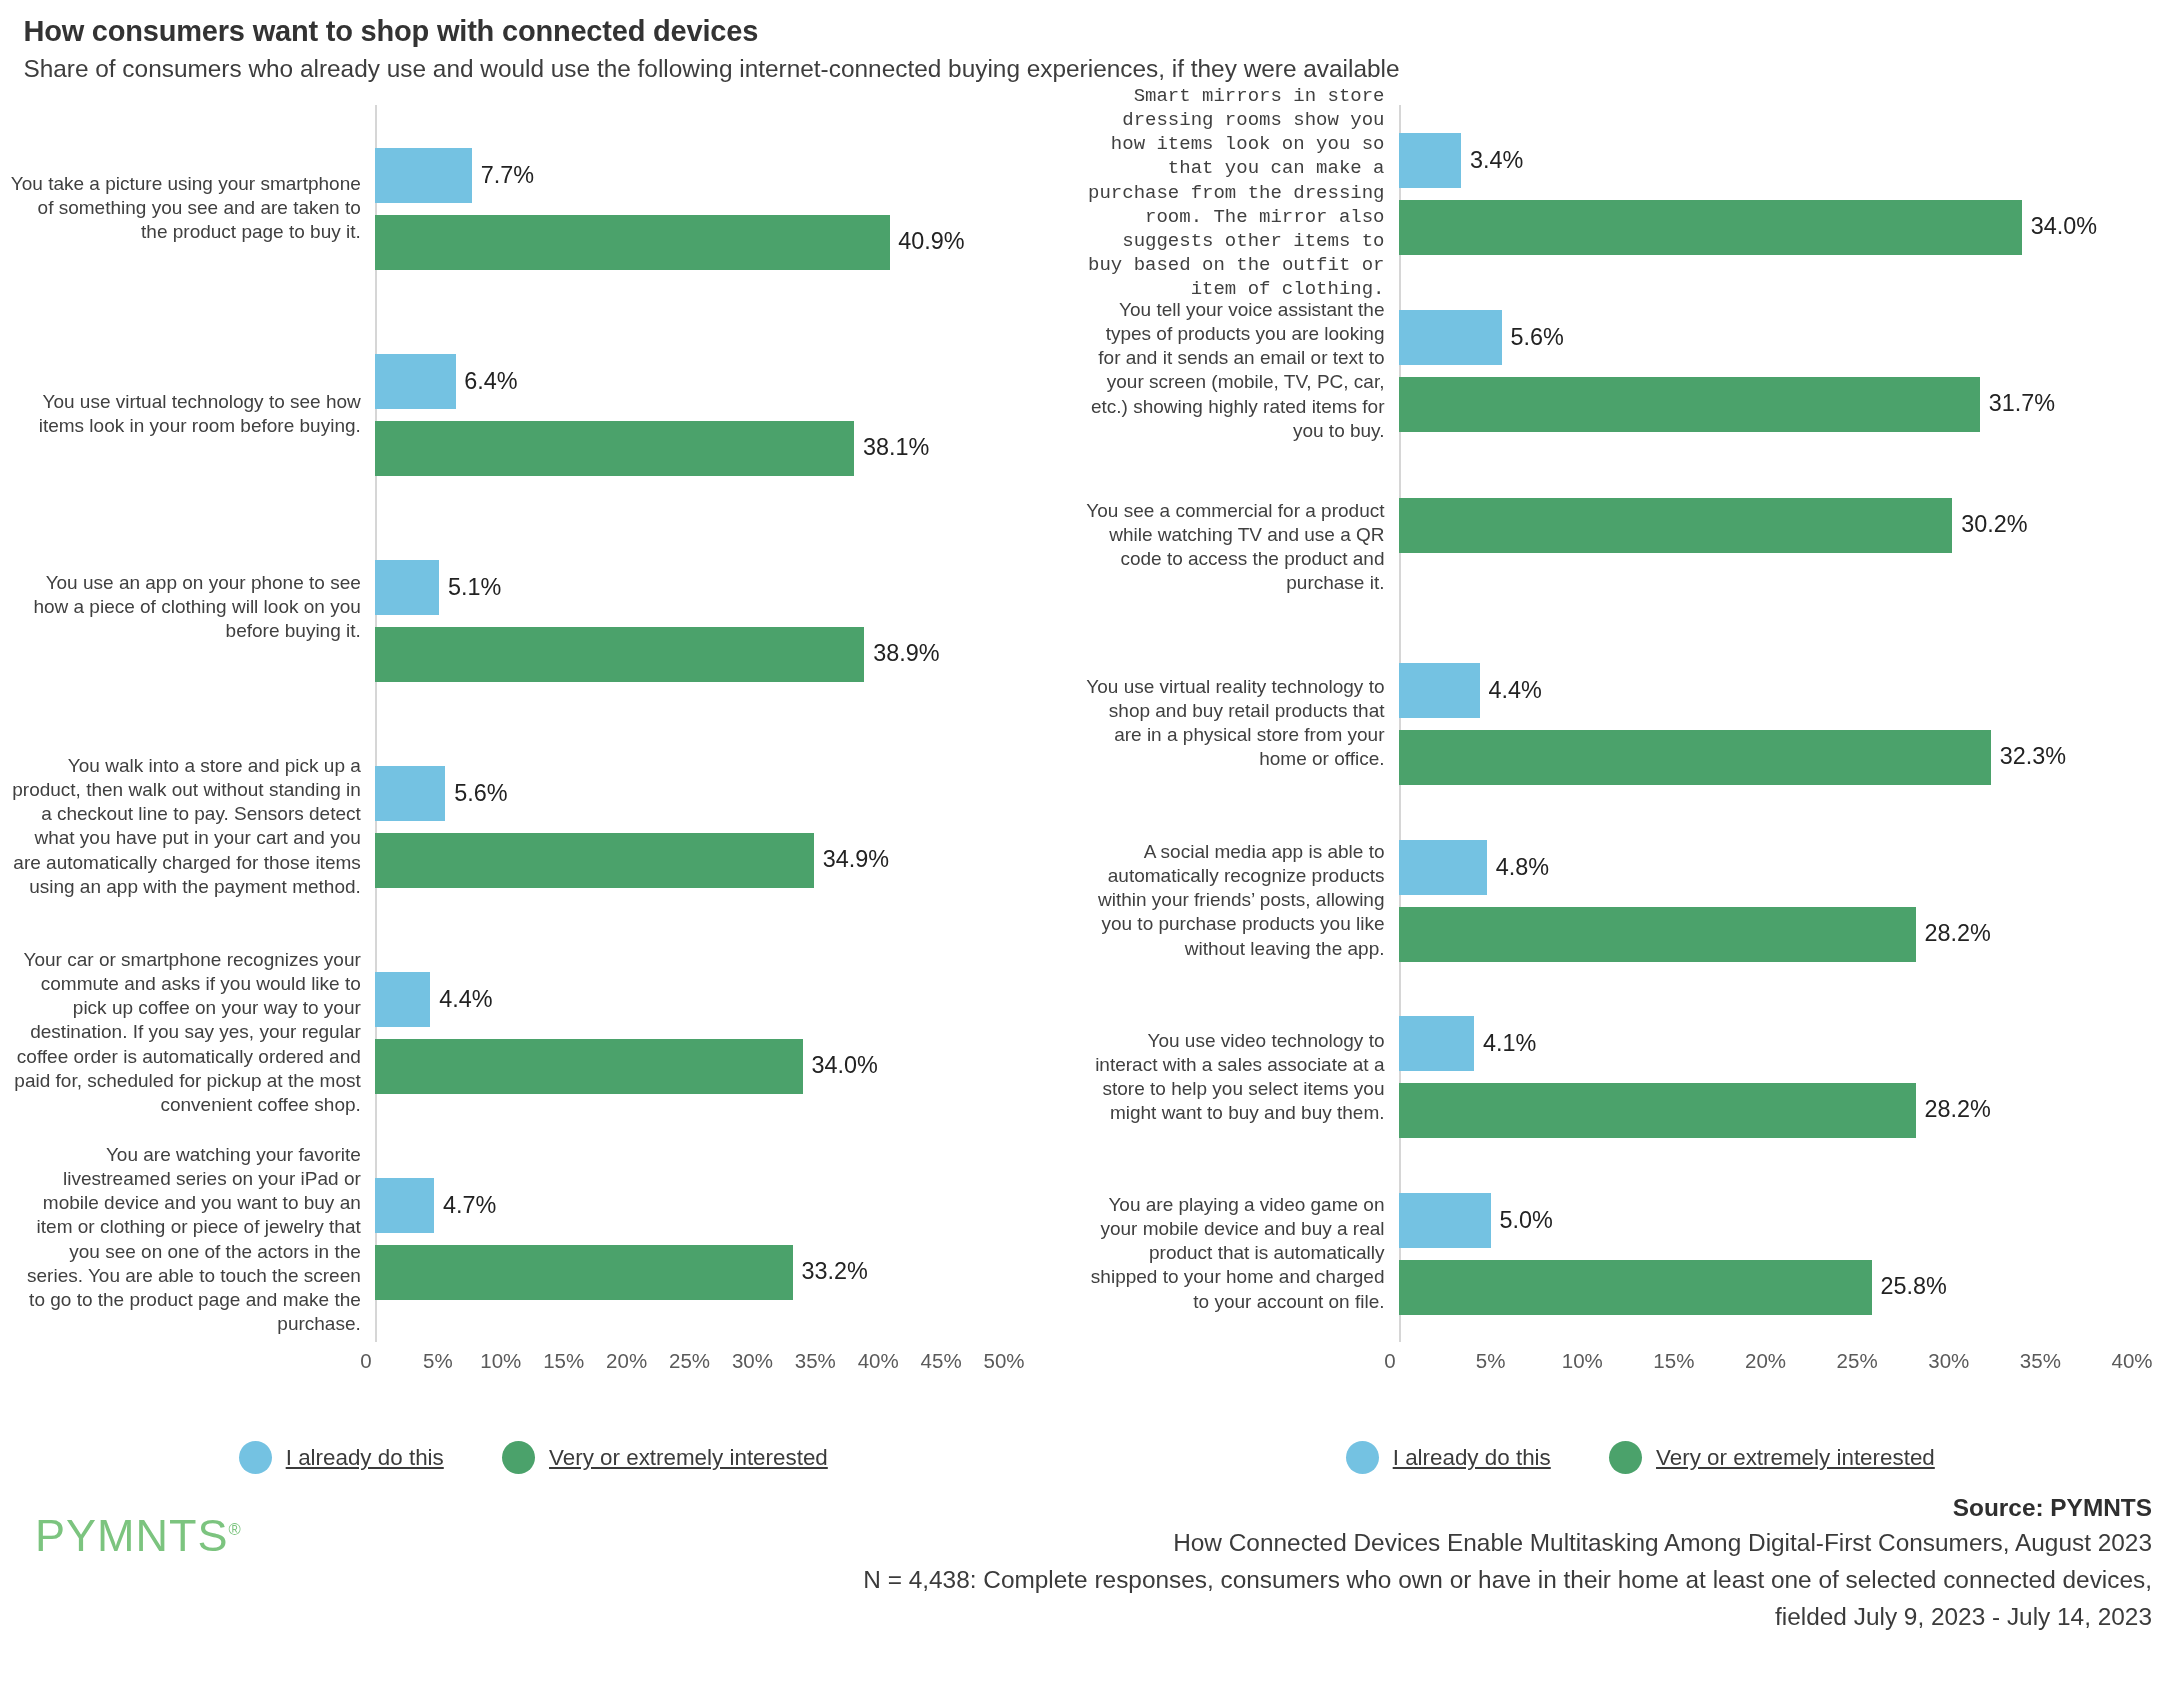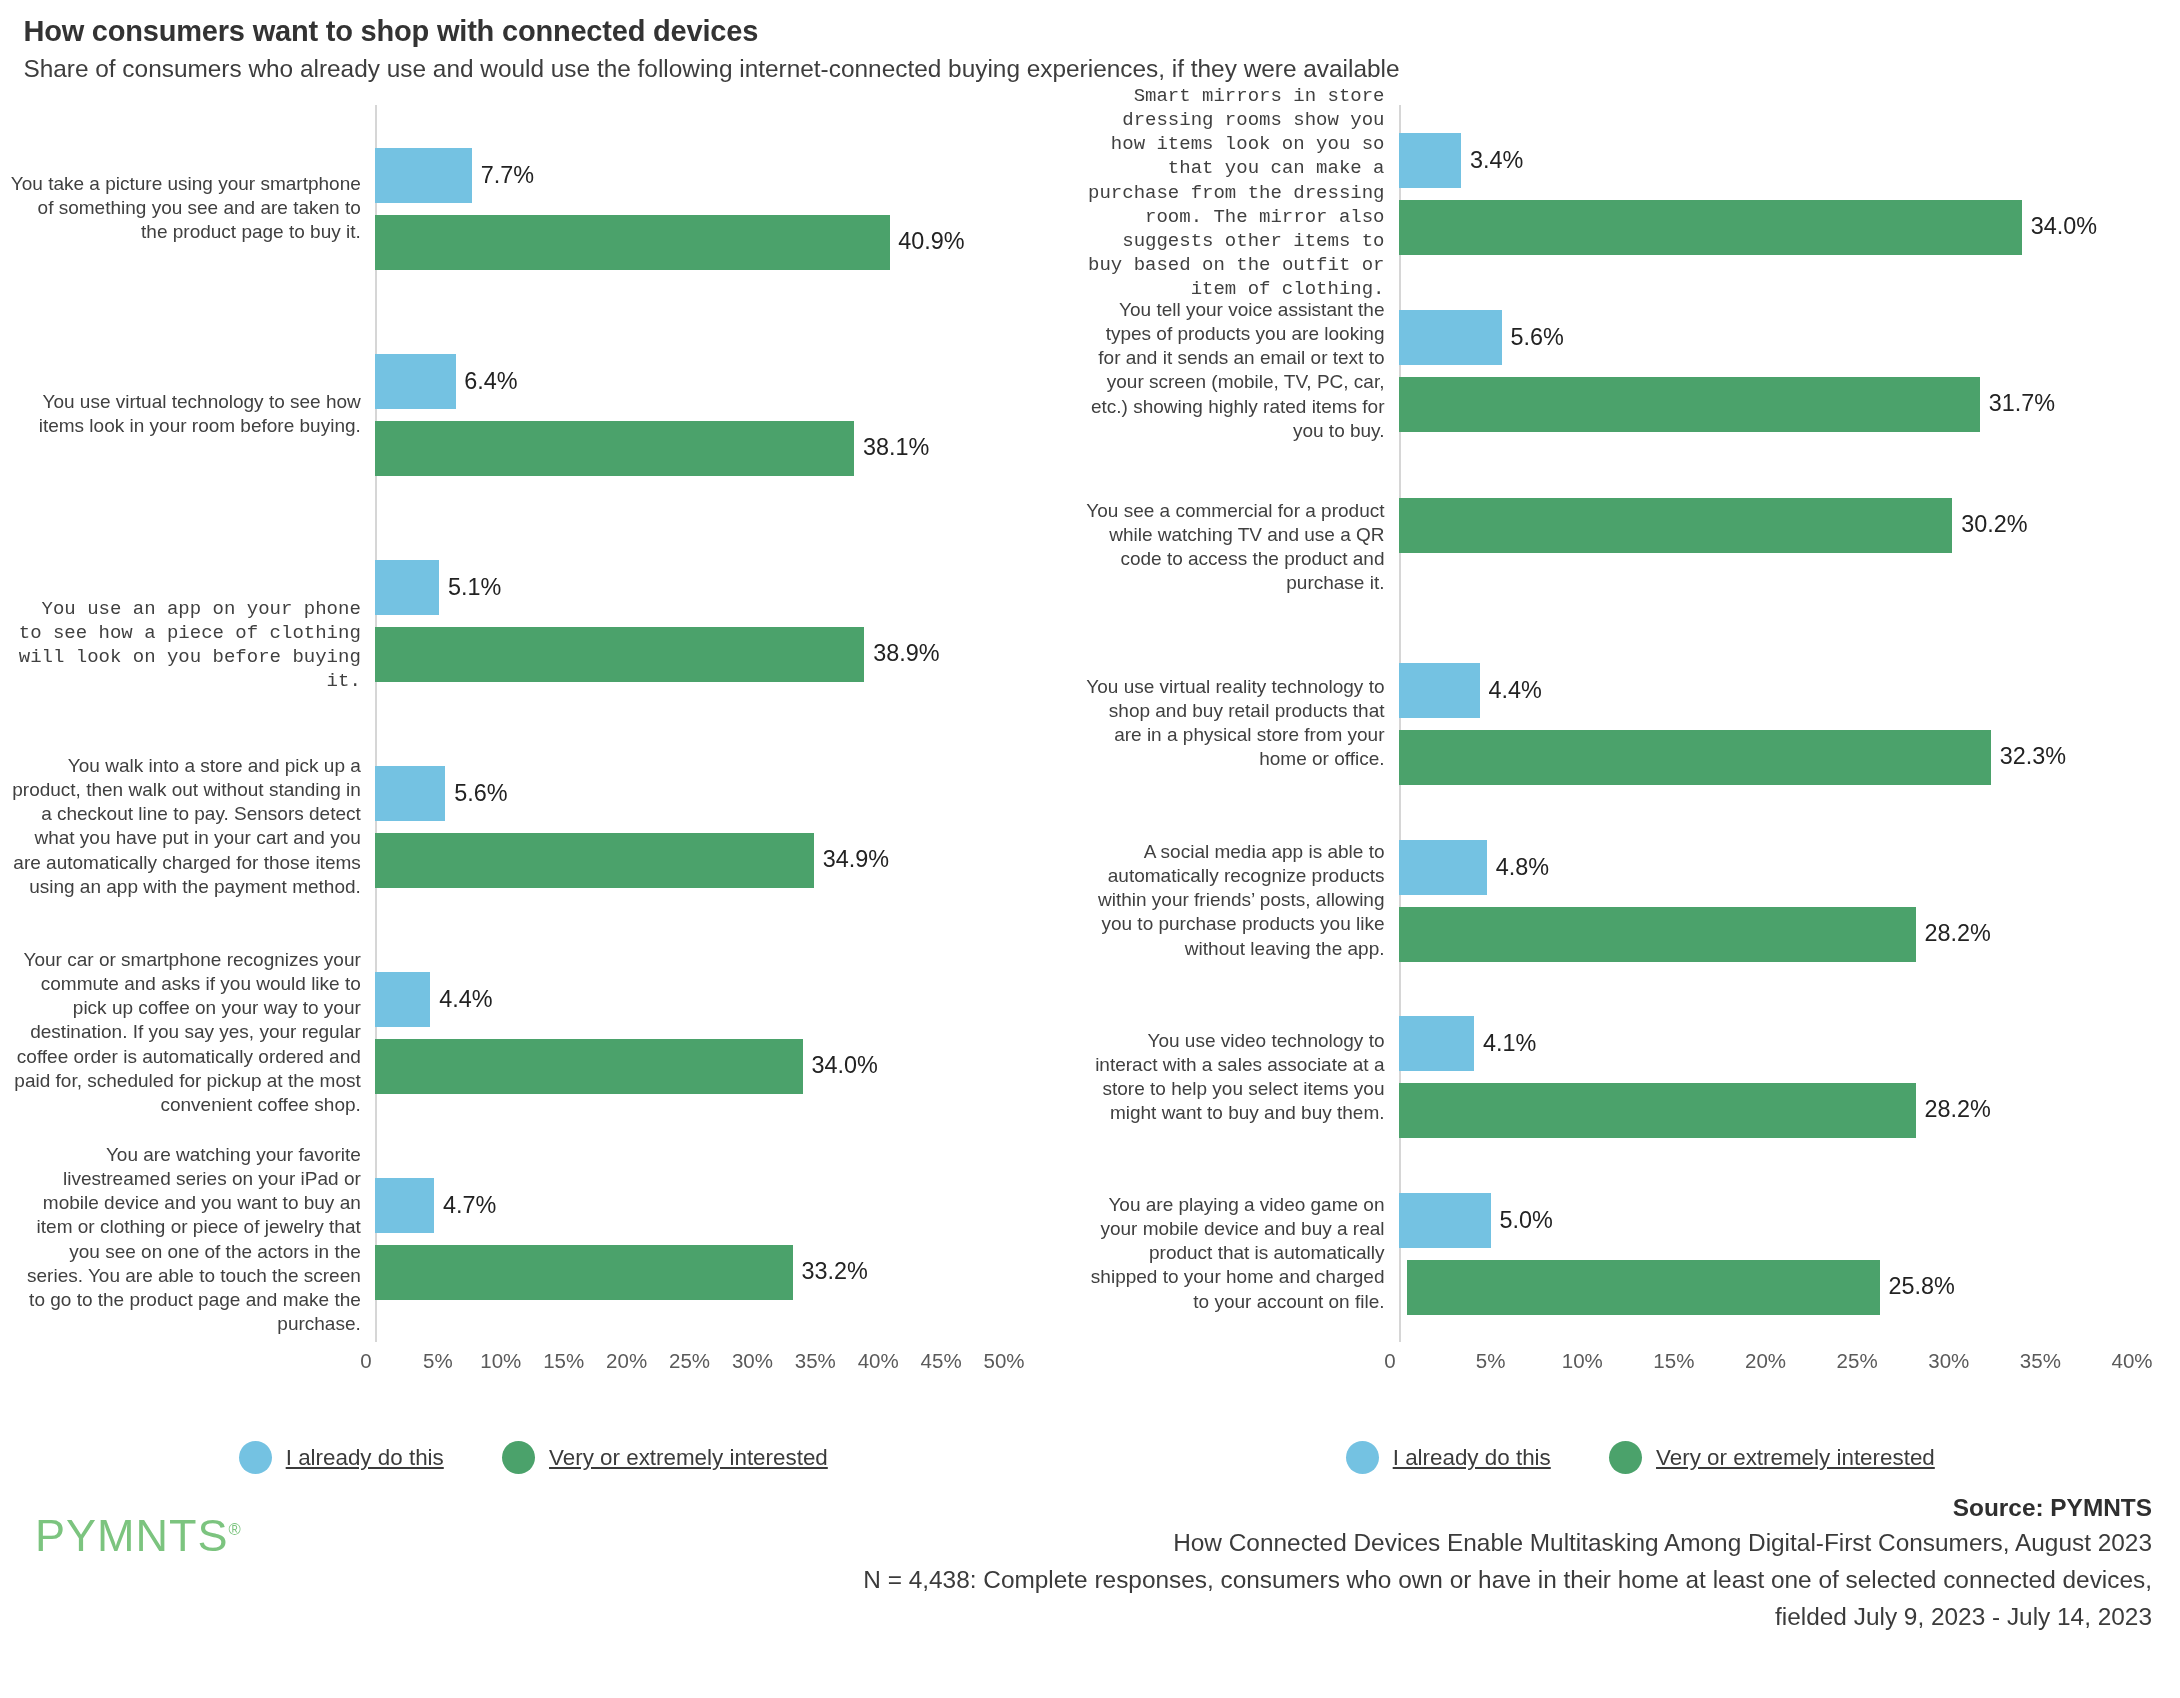--- a/index.html
+++ b/index.html
@@ -246,21 +246,21 @@
               <div class="bar-row" style="height: 55px;">
                 <div class="bar bar-green" style="width: 66.4%;"></div>
                 <span class="bar-value">33.2%</span>
               </div>
             </div>
           </div>
       </div>
       <div id="cats-left" style="position: absolute; left: 0px; top: 0px; width: 375px; height: 1237px;">
           <div class="cat-label" style="top: 103px; transform: translateY(-50%);">You take a picture using your smartphone of something you see and are taken to the product page to buy it.</div>
           <div class="cat-label" style="top: 309px; transform: translateY(-50%);">You use virtual technology to see how items look in your room before buying.</div>
-          <div class="cat-label" style="top: 540px; transform: translateY(-50%); font-family: Liberation Mono, monospace;">You use an app on your phone to see how a piece of clothing will look on you before buying it.</div>
+          <div class="cat-label" style="top: 502px; transform: translateY(-50%);">You use an app on your phone to see how a piece of clothing will look on you before buying it.</div>
           <div class="cat-label" style="top: 721px; transform: translateY(-50%);">You walk into a store and pick up a product, then walk out without standing in a checkout line to pay. Sensors detect what you have put in your cart and you are automatically charged for those items using an app with the payment method.</div>
           <div class="cat-label" style="top: 927px; transform: translateY(-50%);">Your car or smartphone recognizes your commute and asks if you would like to pick up coffee on your way to your destination. If you say yes, your regular coffee order is automatically ordered and paid for, scheduled for pickup at the most convenient coffee shop.</div>
           <div class="cat-label" style="top: 1134px; transform: translateY(-50%);">You are watching your favorite livestreamed series on your iPad or mobile device and you want to buy an item or clothing or piece of jewelry that you see on one of the actors in the series. You are able to touch the screen to go to the product page and make the purchase.</div>
         </div>
       <div class="xaxis">
         <div id="ticks-left">
             <div class="xtick xtick-zero" style="left: 0%;">0</div>
             <div class="xtick" style="left: 10%;">5%</div>
             <div class="xtick" style="left: 20%;">10%</div>
             <div class="xtick" style="left: 30%;">15%</div>
@@ -340,21 +340,21 @@
                 <div class="bar bar-green" style="width: 70.5%;"></div>
                 <span class="bar-value">28.2%</span>
               </div>
             </div>
             <div class="bar-group" style="top: 1088px; height: 121px;">
               <div class="bar-row" style="height: 55px;">
                 <div class="bar bar-blue" style="width: 12.5%;"></div>
                 <span class="bar-value">5.0%</span>
               </div>
               <div style="height: 11.7px;"></div>
-              <div class="bar-row" style="height: 55px; margin-left: 8px;">
+              <div class="bar-row" style="height: 55px;">
                 <div class="bar bar-green" style="width: 64.5%;"></div>
                 <span class="bar-value">25.8%</span>
               </div>
             </div>
           </div>
       </div>
       <div id="cats-right" style="position: absolute; left: 0px; top: 0px; width: 336px; height: 1237px;">
           <div class="cat-label" style="top: 88px; transform: translateY(-50%); font-family: Liberation Mono, monospace;">Smart mirrors in store dressing rooms show you how items look on you so that you can make a purchase from the dressing room. The mirror also suggests other items to buy based on the outfit or item of clothing.</div>
           <div class="cat-label" style="top: 265px; transform: translateY(-50%);">You tell your voice assistant the types of products you are looking for and it sends an email or text to your screen (mobile, TV, PC, car, etc.) showing highly rated items for you to buy.</div>
           <div class="cat-label" style="top: 442px; transform: translateY(-50%);">You see a commercial for a product while watching TV and use a QR code to access the product and purchase it.</div>

